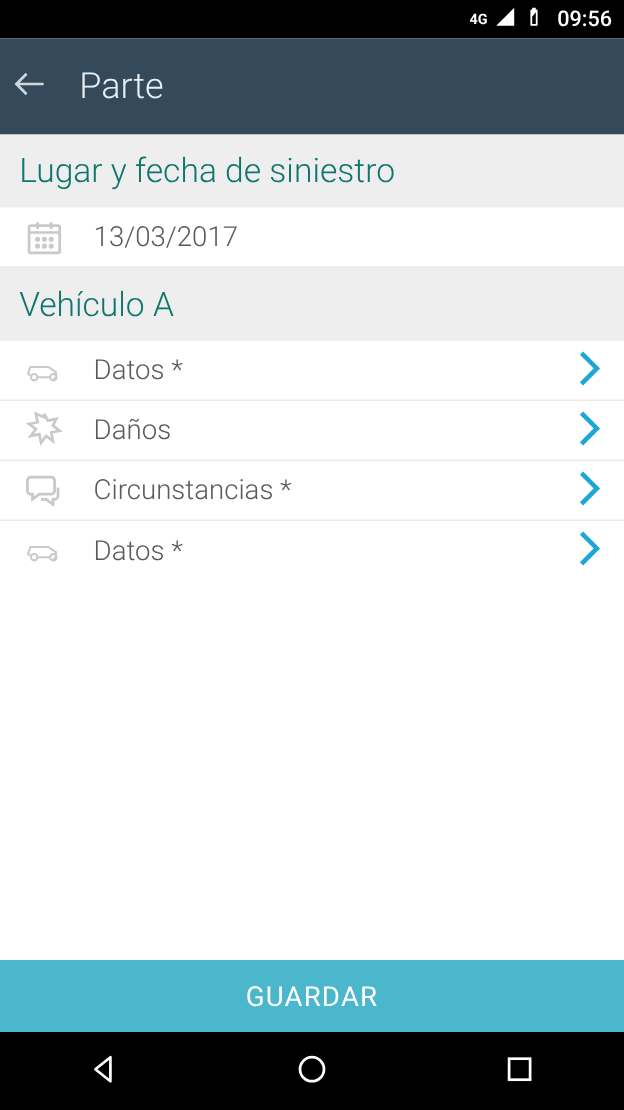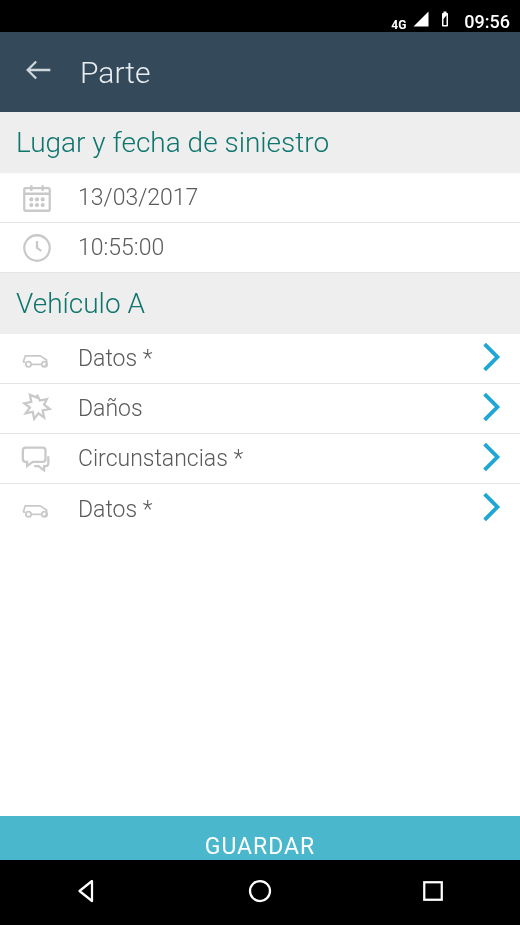--- a/index.html
+++ b/index.html
@@ -9,33 +9,33 @@
     font-family: -apple-system, BlinkMacSystemFont, "Segoe UI", Roboto, sans-serif;
     background: #fff;
     overflow: hidden;
     position: relative;
   }
   .status-bar {
     height: 32px;
     background: #000;
     color: #fff;
     display: flex;
-    align-items: flex-end;
+    align-items: center;
     justify-content: flex-end;
     padding: 0 10px;
     font-size: 18px;
     font-weight: 500;
     gap: 6px;
   }
   .app-bar {
     height: 80px;
     background: #34495a;
     display: flex;
     align-items: center;
-    padding: 0 22px;
+    padding: 0 8px;
     gap: 24px;
   }
   .app-bar .back svg { width: 34px; height: 34px; }
   .app-bar .title {
     color: #e8eef2;
     font-size: 30px;
     font-weight: 300;
   }
   .section-header {
     background: #eeeeee;
@@ -66,21 +66,21 @@
     color: #5a5a5a;
     font-weight: 300;
   }
   .list-item .chev {
     color: #1ea7d6;
   }
   .list-item .chev svg { width: 22px; height: 32px; }
   .bottom-actions {
     position: absolute;
     left: 0; right: 0;
-    bottom: 49px;
+    bottom: 65px;
     height: 60px;
     display: flex;
     gap: 32px;
   }
   .btn {
     flex: 1;
     display: flex;
     align-items: center;
     justify-content: center;
     font-size: 23px;
@@ -145,29 +145,20 @@
           <circle cx="12" cy="13" r="0.7" fill="#c9c9c9"></circle>
           <circle cx="16" cy="13" r="0.7" fill="#c9c9c9"></circle>
           <circle cx="8" cy="17" r="0.7" fill="#c9c9c9"></circle>
           <circle cx="12" cy="17" r="0.7" fill="#c9c9c9"></circle>
           <circle cx="16" cy="17" r="0.7" fill="#c9c9c9"></circle>
         </svg>
     </span>
     <span class="label">13/03/2017</span>
   </div>
 
-  <div class="list-item">
-    <span class="icon">
-      <svg viewBox="0 0 24 24" fill="none" stroke="#c9c9c9" stroke-width="1.6">
-          <circle cx="12" cy="12" r="9"></circle>
-          <path d="M12 7v5l3 2"></path>
-        </svg>
-    </span>
-    <span class="label">10:55:00</span>
-  </div>
 
 
   <div class="section-header">Vehículo A</div>
 
   <div class="list-item">
     <span class="icon">
       <svg viewBox="0 0 32 20" fill="none" stroke="#c9c9c9" stroke-width="1.6">
           <path d="M3 13l2-6h14l6 4v5h-2"></path>
           <circle cx="8" cy="15" r="2.5"></circle>
           <circle cx="23" cy="15" r="2.5"></circle>

